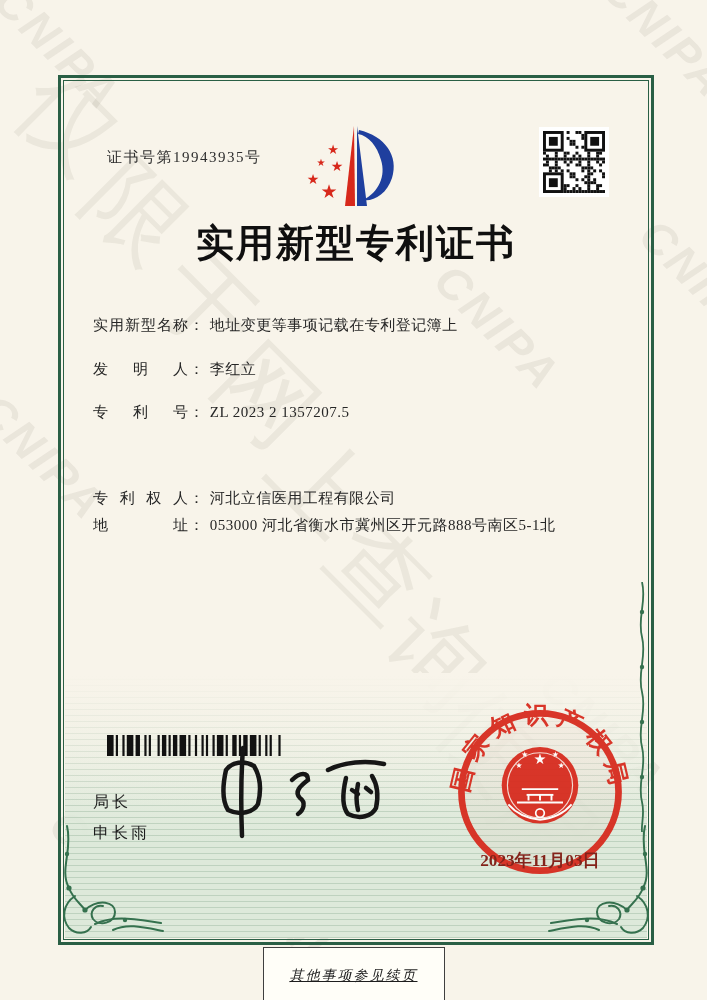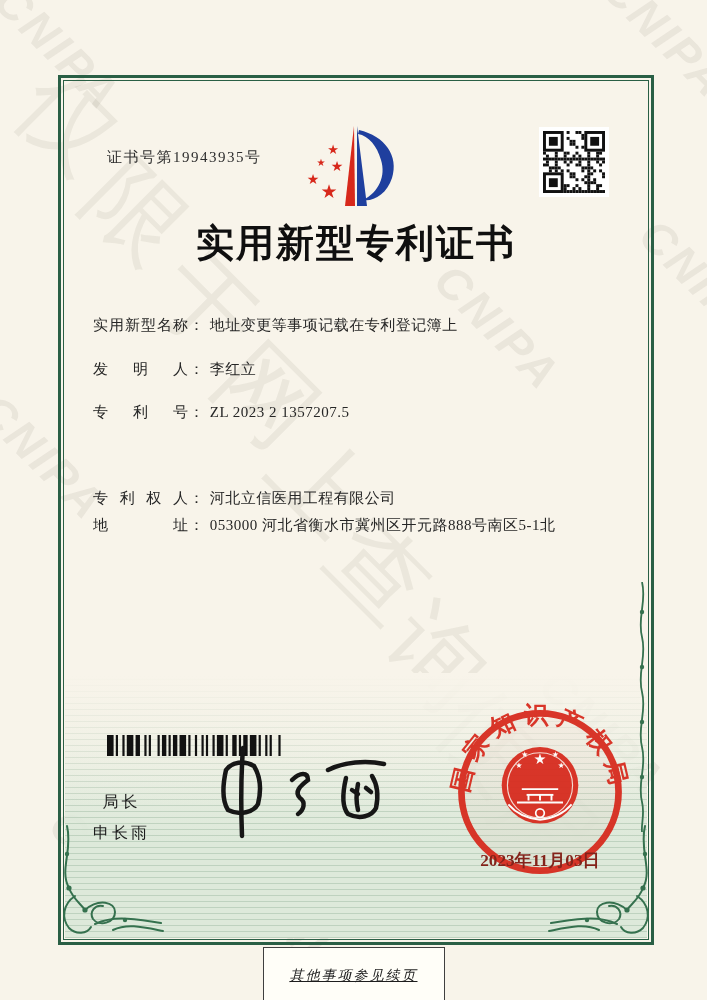--- a/index.html
+++ b/index.html
@@ -40,21 +40,21 @@
   .row .pair2{position:absolute;left:270px;top:0;}
   .row .pair2 .lbl{width:80px;}
 
   .paras{position:absolute;left:32px;top:495px;width:534px;z-index:3;}
   .paras p{margin:0 0 7px 0;font-size:14px;line-height:21.5px;color:#1e1e1e;
            font-style:italic;text-indent:2em;letter-spacing:0.3px;text-align:justify;}
 
   .barcode{position:absolute;left:46px;top:657px;z-index:3;}
   .signer{position:absolute;left:32px;top:714px;z-index:3;
           font-family:"Liberation Sans","DejaVu Sans",sans-serif;font-size:16px;color:#1c1c1c;letter-spacing:3px;}
-  .signer div{margin-bottom:10px;text-align:center;}
+  .signer div{margin-bottom:10px;}
   .signature{position:absolute;left:135px;top:662px;z-index:3;}
   .seal{position:absolute;left:388px;top:623px;z-index:4;opacity:0.93;}
   .page-num{position:absolute;left:0;top:837px;width:100%;text-align:center;
             font-size:12px;color:#3d3d3d;letter-spacing:1px;z-index:3;}
 
   .footer-box{position:absolute;left:50%;transform:translateX(-50%);top:947px;z-index:2;
       border:1px solid #3f3f3f;background:#fffef8;padding:19px 26px;font-size:14px;
       font-style:italic;color:#1e1e1e;letter-spacing:2px;white-space:nowrap;text-decoration:underline;}
 </style>
 </head>

